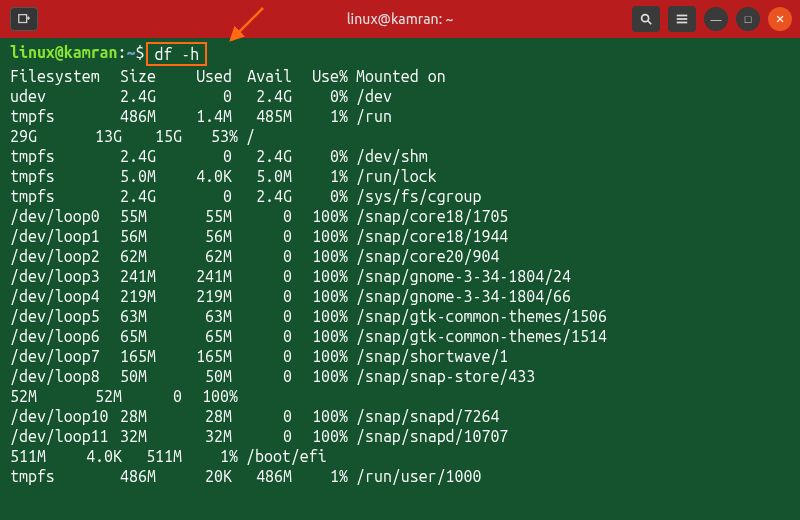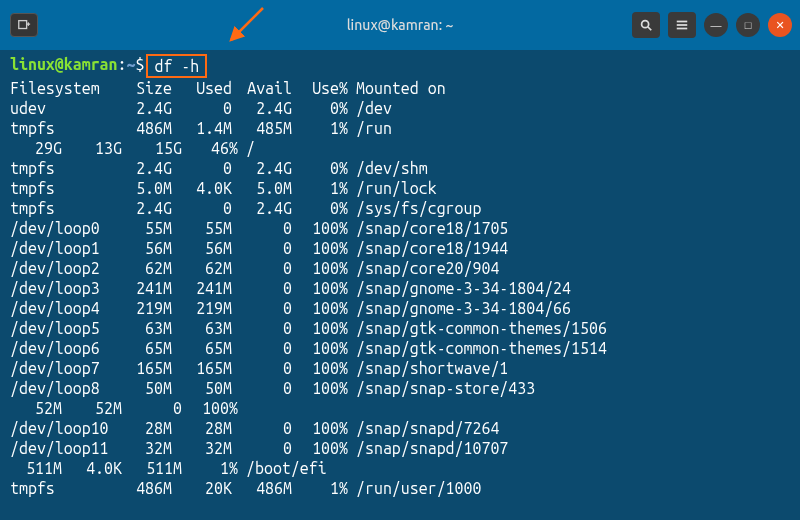--- a/index.html
+++ b/index.html
@@ -8,22 +8,22 @@
     padding: 0;
     width: 800px;
     height: 520px;
     background: #2c001e;
     font-family: "Ubuntu Mono", "DejaVu Sans Mono", Consolas, monospace;
     font-size: 16px;
     color: #ffffff;
     overflow: hidden;
   }
   .titlebar {
-    height: 50px;
-    background: #0369a1;
+    height: 38px;
+    background: #b91c1c;
     display: flex;
     align-items: center;
     color: #dcdcdc;
     position: relative;
     font-family: Ubuntu, "DejaVu Sans", sans-serif;
     font-size: 14px;
   }
   .title-left {
     display:flex; align-items:center; gap:8px; padding-left:10px;
   }
@@ -47,38 +47,38 @@
   .wbtn {
     width:24px; height:24px; border-radius:50%; background:#3a3a3a;
     display:flex; align-items:center; justify-content:center; color:#ddd;
     font-size:11px; font-family: sans-serif;
   }
   .wbtn.close { background:#e95420; color:#fff; }
   .magnifier svg, .hamburger svg { width:14px; height:14px; stroke:#ddd; fill:none; stroke-width:2; }
 
   .terminal {
     padding: 4px 22px 10px 10px;
-    background:#0c4a6e;
+    background:#14532d;
     line-height: 20px;
     height: calc(520px - 38px);
   }
   .prompt-user { color:#8ae234; font-weight:bold; }
   .prompt-colon { color:#ffffff; }
   .prompt-path { color:#729fcf; font-weight:bold; }
   .prompt-dollar { color:#ffffff; }
   .cmd-box {
     border: 2px solid #ff6a13;
     padding: 0 6px;
     margin-left: 2px;
     display:inline-block;
     color:#ffffff;
   }
   .row { display:flex; white-space:pre; }
   .c-fs   { width: 110px; }
-  .c-size { width: 52px; text-align:right; }
+  .c-size { width: 52px; }
   .c-used { width: 60px; text-align:right; }
   .c-avail{ width: 60px; text-align:right; }
   .c-usep { width: 56px; text-align:right; }
   .c-mnt  { padding-left: 8px; }
 
   
   .arrow {
     position:absolute;
     top: 6px;
     left: 225px;
@@ -150,21 +150,21 @@
     <span class="c-size">Size</span>
     <span class="c-used">Used</span>
     <span class="c-avail">Avail</span>
     <span class="c-usep">Use%</span>
     <span class="c-mnt">Mounted on</span>
   </div>
 
   <div id="rows">
       <div class="row"><span class="c-fs">udev</span><span class="c-size">2.4G</span><span class="c-used">0</span><span class="c-avail">2.4G</span><span class="c-usep">0%</span><span class="c-mnt">/dev</span></div>
       <div class="row"><span class="c-fs">tmpfs</span><span class="c-size">486M</span><span class="c-used">1.4M</span><span class="c-avail">485M</span><span class="c-usep">1%</span><span class="c-mnt">/run</span></div>
-      <div class="row"><span class="c-size">29G</span><span class="c-used">13G</span><span class="c-avail">15G</span><span class="c-usep">46%</span><span class="c-mnt">/</span></div>
+      <div class="row"><span class="c-size">29G</span><span class="c-used">13G</span><span class="c-avail">15G</span><span class="c-usep">53%</span><span class="c-mnt">/</span></div>
       <div class="row"><span class="c-fs">tmpfs</span><span class="c-size">2.4G</span><span class="c-used">0</span><span class="c-avail">2.4G</span><span class="c-usep">0%</span><span class="c-mnt">/dev/shm</span></div>
       <div class="row"><span class="c-fs">tmpfs</span><span class="c-size">5.0M</span><span class="c-used">4.0K</span><span class="c-avail">5.0M</span><span class="c-usep">1%</span><span class="c-mnt">/run/lock</span></div>
       <div class="row"><span class="c-fs">tmpfs</span><span class="c-size">2.4G</span><span class="c-used">0</span><span class="c-avail">2.4G</span><span class="c-usep">0%</span><span class="c-mnt">/sys/fs/cgroup</span></div>
       <div class="row"><span class="c-fs">/dev/loop0</span><span class="c-size">55M</span><span class="c-used">55M</span><span class="c-avail">0</span><span class="c-usep">100%</span><span class="c-mnt">/snap/core18/1705</span></div>
       <div class="row"><span class="c-fs">/dev/loop1</span><span class="c-size">56M</span><span class="c-used">56M</span><span class="c-avail">0</span><span class="c-usep">100%</span><span class="c-mnt">/snap/core18/1944</span></div>
       <div class="row"><span class="c-fs">/dev/loop2</span><span class="c-size">62M</span><span class="c-used">62M</span><span class="c-avail">0</span><span class="c-usep">100%</span><span class="c-mnt">/snap/core20/904</span></div>
       <div class="row"><span class="c-fs">/dev/loop3</span><span class="c-size">241M</span><span class="c-used">241M</span><span class="c-avail">0</span><span class="c-usep">100%</span><span class="c-mnt">/snap/gnome-3-34-1804/24</span></div>
       <div class="row"><span class="c-fs">/dev/loop4</span><span class="c-size">219M</span><span class="c-used">219M</span><span class="c-avail">0</span><span class="c-usep">100%</span><span class="c-mnt">/snap/gnome-3-34-1804/66</span></div>
       <div class="row"><span class="c-fs">/dev/loop5</span><span class="c-size">63M</span><span class="c-used">63M</span><span class="c-avail">0</span><span class="c-usep">100%</span><span class="c-mnt">/snap/gtk-common-themes/1506</span></div>
       <div class="row"><span class="c-fs">/dev/loop6</span><span class="c-size">65M</span><span class="c-used">65M</span><span class="c-avail">0</span><span class="c-usep">100%</span><span class="c-mnt">/snap/gtk-common-themes/1514</span></div>

